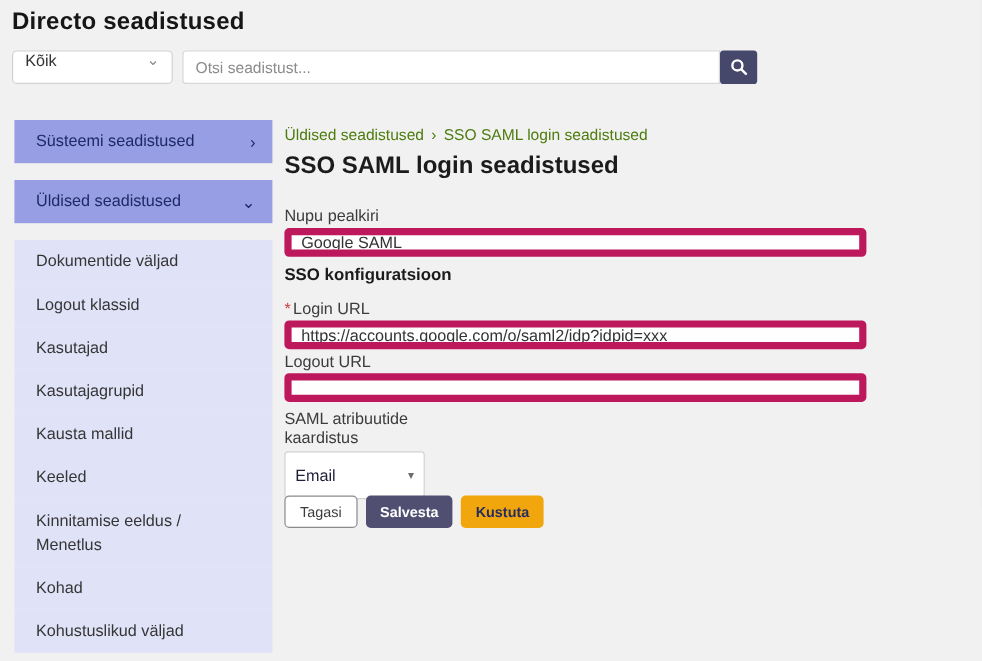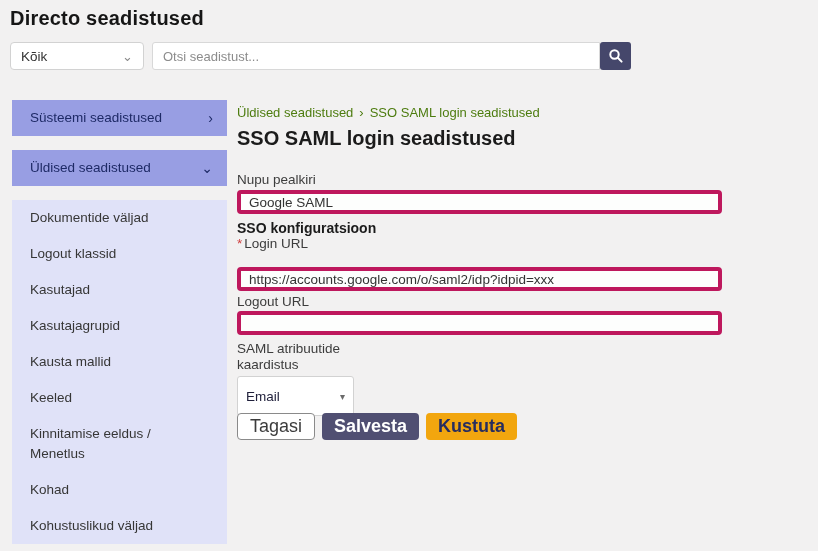--- a/index.html
+++ b/index.html
@@ -14,21 +14,21 @@
   
   .app-title {
     position:absolute; left:10px; top:7px;
     font-size:20px; font-weight:bold; color:#161616; letter-spacing:.2px;
   }
 
   
   .filter-select {
     position:absolute; left:10px; top:42px; width:134px; height:28px;
     background:#fff; border:1px solid #d2d2d2; border-radius:4px;
-    display:flex; align-items:center; justify-content:space-between;
+    display:flex; justify-content:space-between;
     padding:0 10px; font-size:13.5px; color:#333; cursor:pointer;
   }
   .filter-select .chev { color:#8a8a8a; font-size:13px; line-height:1; }
 
   .search-input {
     position:absolute; left:152px; top:42px; width:448px; height:28px;
     border:1px solid #d8d8d8; border-radius:3px 0 0 3px;
     padding:0 10px; font-size:13px; color:#333; background:#fff;
     font-family:"Liberation Sans", sans-serif; outline:none;
   }
@@ -65,21 +65,21 @@
   }
 
   .field-label {
     position:absolute; left:237px;
     font-size:13.5px; color:#3c3c3c; line-height:16px;
   }
   .req-mark { color:#cf3d3d; margin-right:2px; }
 
   .text-input {
     position:absolute; left:237px; width:485px; height:24px;
-    background:#fdfefd; border:4px solid #be185d; border-radius:4px;
+    background:#fdfefd; border:6px solid #be185d; border-radius:4px;
     padding:0 8px; font-size:13.5px; color:#333;
     font-family:"Liberation Sans", sans-serif; outline:none;
   }
 
   .section-heading {
     position:absolute; left:237px; top:220px;
     font-size:14px; font-weight:bold; color:#1b1b1b;
   }
 
   .mapping-select {
@@ -88,21 +88,21 @@
     display:flex; align-items:center; justify-content:space-between;
     padding:0 8px; font-size:13.5px; color:#1f1f3a; cursor:pointer;
   }
   .mapping-select .arrow { color:#6b6b6b; font-size:10px; }
 
   .btn-row {
     position:absolute; left:237px; top:413px;
     display:flex; gap:7px; align-items:center;
   }
   .btn {
-    height:27px; border-radius:4px; font-size:18px; padding:0 12px;
+    height:27px; border-radius:4px; font-size:12px; padding:0 12px;
     display:inline-flex; align-items:center; cursor:pointer;
     font-family:"Liberation Sans", sans-serif;
   }
   .btn-back { background:#fff; border:1px solid #8a8a8a; color:#3c3c3c; }
   .btn-save { background:#504f72; border:none; color:#fff; font-weight:bold; }
   .btn-delete { background:#f2a60e; border:none; color:#272d5f; font-weight:bold; }
 </style>
 </head>
 <body>
 
@@ -189,21 +189,21 @@
     <span>Üldised seadistused</span><span class="sep">›</span><span>SSO SAML login seadistused</span>
   </div>
 
   <div class="page-heading">SSO SAML login seadistused</div>
 
   <label class="field-label" style="top:172px;">Nupu pealkiri</label>
   <input class="text-input" style="top: 190px;" type="text" value="Google SAML">
 
   <div class="section-heading">SSO konfiguratsioon</div>
 
-  <label class="field-label" style="top:236px;">
+  <label class="field-label" style="top:250px;">
     <span class="req-mark">*</span><span>Login URL</span>
   </label>
   <input class="text-input" style="top: 267px;" type="text" value="https://accounts.google.com/o/saml2/idp?idpid=xxx">
 
   <label class="field-label" style="top:294px;">Logout URL</label>
   <input class="text-input" style="top: 311px;" type="text" value="">
 
   <label class="field-label" style="top:341px; width:150px;">SAML atribuutide kaardistus</label>
   <div class="mapping-select">
     <span>Email</span>

